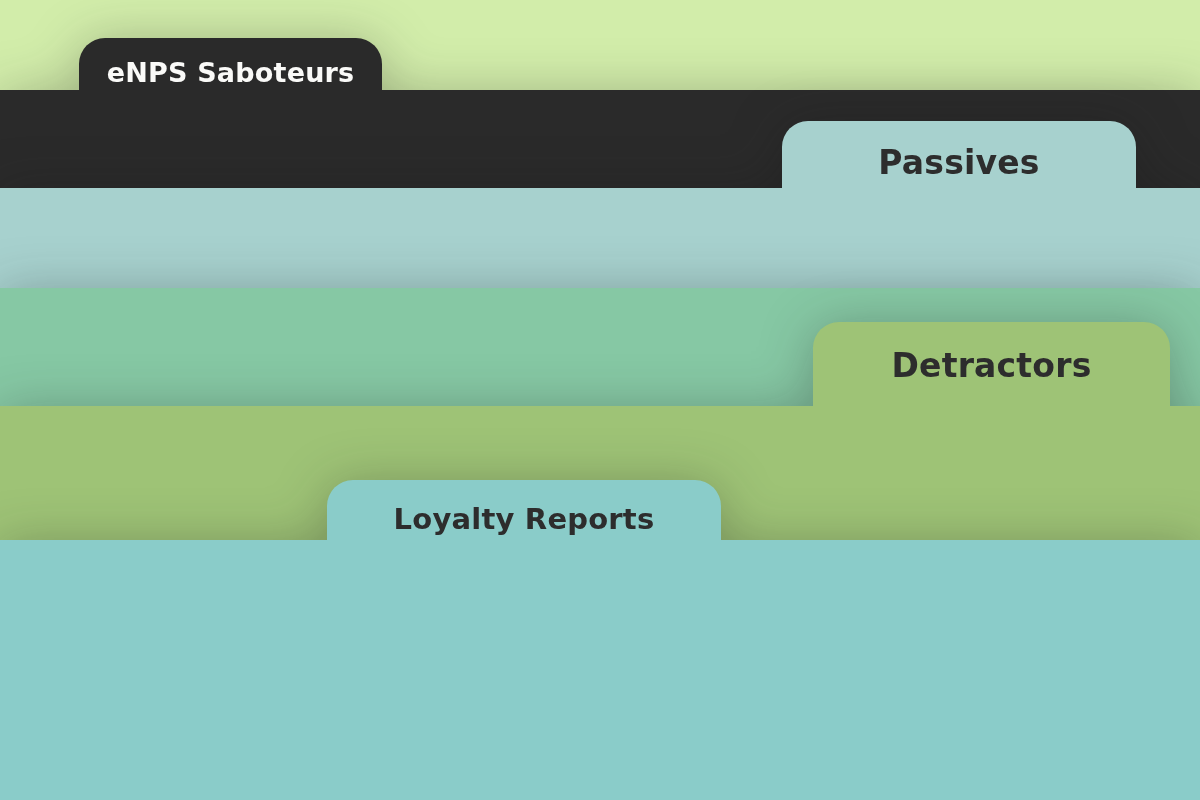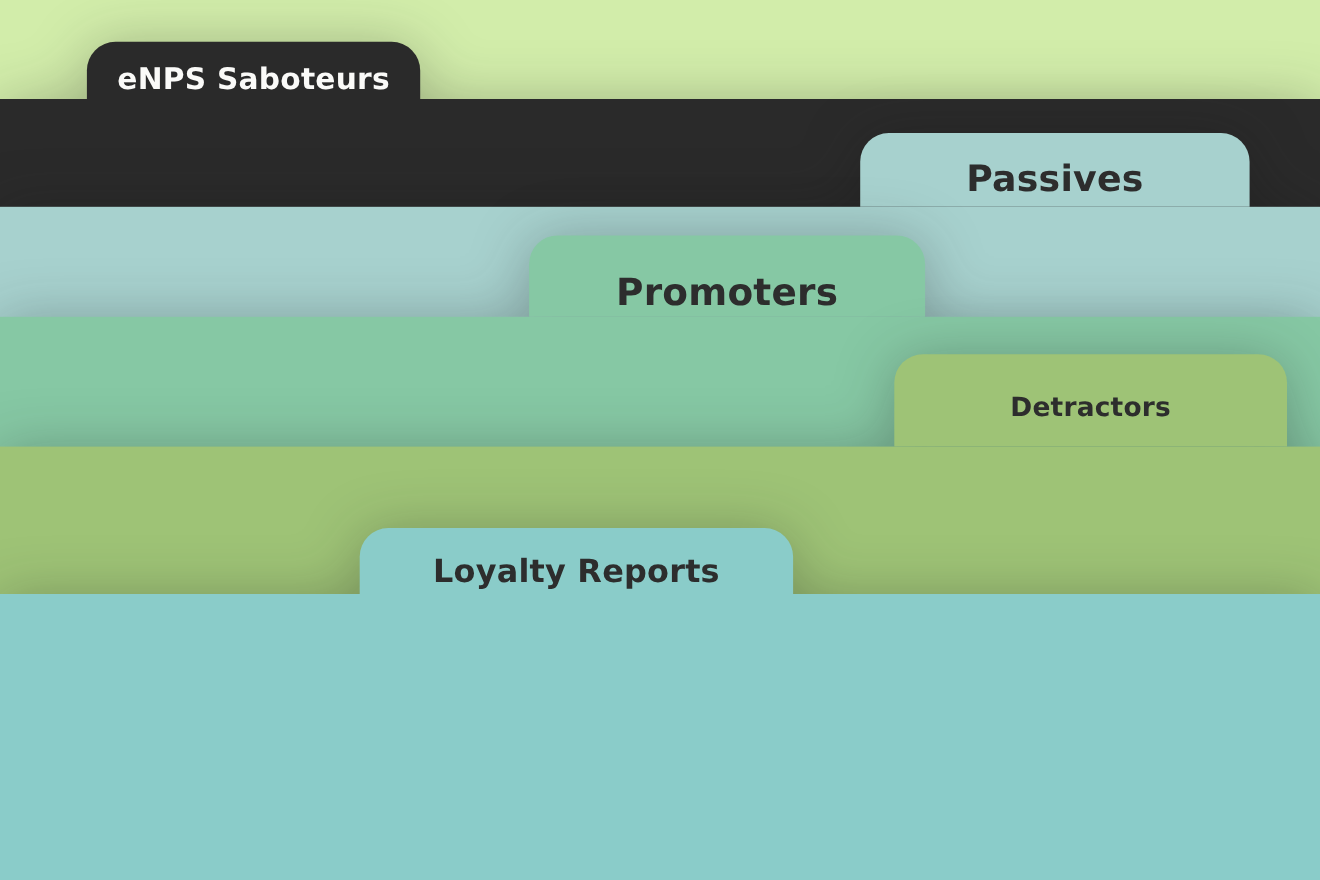--- a/index.html
+++ b/index.html
@@ -57,21 +57,21 @@
   
   .f3 { top: 214px; height: 586px; }
   .f3 .tab  { left: 481px; width: 360px; height: 74px; }
   .f3 .body { top: 74px; }
   .f3 .tab-label { font-size: 34px; padding-bottom: 3px; }
 
   
   .f4 { top: 322px; height: 478px; }
   .f4 .tab  { left: 813px; width: 357px; height: 84px; }
   .f4 .body { top: 84px; }
-  .f4 .tab-label { font-size: 24px; padding-bottom: 22px; }
+  .f4 .tab-label { font-size: 33px; padding-bottom: 22px; }
 
   
   .f5 { top: 480px; height: 320px; }
   .f5 .tab  { left: 327px; width: 394px; height: 60px; }
   .f5 .body { top: 60px; }
   .f5 .tab-label { font-size: 29px; padding-bottom: 5px; text-align: right; }
 </style>
 </head>
 <body>
 
@@ -85,23 +85,20 @@
   </section>
 
   <section class="folder f2">
     <div class="tab" style="background-color: rgb(167, 209, 206);">
       <span class="tab-label" style="color: rgb(45, 45, 45);">Passives</span>
     </div>
     <div class="body" style="background-color: rgb(167, 209, 206);"></div>
   </section>
 
   <section class="folder f3">
-    <div class="tab" style="background-color: rgb(134, 200, 164);">
-      <span class="tab-label" style="color: rgb(45, 45, 45);">Promoters</span>
-    </div>
     <div class="body" style="background-color: rgb(134, 200, 164);"></div>
   </section>
 
   <section class="folder f4">
     <div class="tab" style="background-color: rgb(158, 195, 118);">
       <span class="tab-label" style="color: rgb(45, 45, 45);">Detractors</span>
     </div>
     <div class="body" style="background-color: rgb(158, 195, 118);"></div>
   </section>
 

